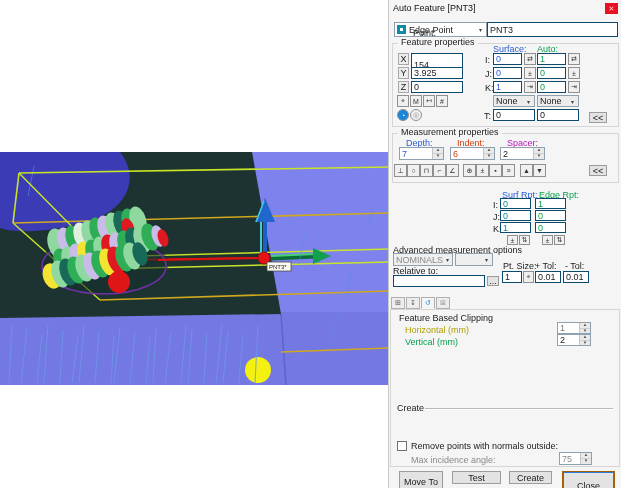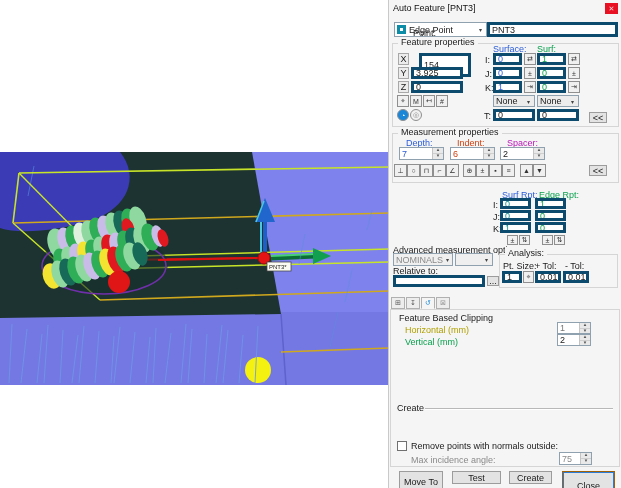--- a/index.html
+++ b/index.html
@@ -2,21 +2,21 @@
 <html><head>
 <meta charset="utf-8">
 <style>
   html,body{margin:0;padding:0;background:#fff}
   .page{position:relative;width:621px;height:488px;background:#fff;overflow:hidden;
         font-family:"Liberation Sans",sans-serif;font-size:9px;color:#1a1a1a}
   .abs{position:absolute}
   .lbl{position:absolute;white-space:nowrap;line-height:10px}
   .dialog{position:absolute;left:388px;top:0;width:233px;height:488px;background:#f5f5f5;
           border-left:1px solid #c9c9c9;box-sizing:border-box}
-  .fld{position:absolute;background:#fff;border:3px solid #0c4a6e;display:flex;align-items:center;
+  .fld{position:absolute;background:#fff;border:1px solid #0c4a6e;display:flex;align-items:center;
        padding:0 2px;box-sizing:border-box;overflow:hidden}
   .chip{position:absolute;background:#ececec;border:1px solid #a8a8a8;display:flex;align-items:center;
         justify-content:center;box-sizing:border-box}
   .ib{position:absolute;width:12px;height:12px;background:#f0f0f0;border:1px solid #8f8f8f;
       display:flex;align-items:center;justify-content:center;font-size:7px;color:#333;box-sizing:border-box}
   .grp{position:absolute;border:1px solid #d5d5d5;box-sizing:border-box}
   .glabel{position:absolute;top:-7px;left:5px;background:#f5f5f5;padding:0 3px;white-space:nowrap}
   .combo{position:absolute;background:#fff;border:1px solid #8fa0ae;display:flex;align-items:center;
          box-sizing:border-box;padding-left:2px}
   .combo .chev{margin-left:auto;width:11px;text-align:center;color:#444;font-size:6px}
@@ -173,35 +173,35 @@
     <div class="fld" style="left:98px;top:22px;width:131px;height:15px">
       <span>PNT3</span>
     </div>
 
     <div class="grp" style="left:3px;top:43px;width:227px;height:84px">
       <span class="glabel">Feature properties</span>
     </div>
     <div class="lbl" style="left:24px;top:28px">Point:</div>
 
     <div class="chip" style="left:9px;top:53px;width:11px;height:12px">X</div>
-    <div class="fld" style="left:30px;top:53px;width:52px;height:24px">154</div>
+    <div class="fld" style="left:22px;top:53px;width:52px;height:24px">154</div>
     <div class="chip" style="left:9px;top:67px;width:11px;height:12px">Y</div>
     <div class="fld" style="left:22px;top:67px;width:52px;height:12px">3.925</div>
     <div class="chip" style="left:9px;top:81px;width:11px;height:12px">Z</div>
     <div class="fld" style="left:22px;top:81px;width:52px;height:12px">0</div>
 
     <div class="ib" style="left:8px;top:95px">⌖</div>
     <div class="ib" style="left:21px;top:95px">M</div>
     <div class="ib" style="left:34px;top:95px">↤</div>
     <div class="ib" style="left:47px;top:95px">#</div>
     <div class="ib" style="left:8px;top:109px;border-radius:6px;background:#1a86d8;color:#fff">◔</div>
     <div class="ib" style="left:21px;top:109px;border-radius:6px;color:#888">◎</div>
 
     <div class="lbl c-blue" style="left:104px;top:44px">Surface:</div>
-    <div class="lbl c-green" style="left:148px;top:44px">Surf:</div>
+    <div class="lbl c-green" style="left:148px;top:44px">Auto:</div>
 
     <div class="lbl" style="left:96px;top:55px">I:</div>
     <div class="fld c-blue" style="left:104px;top:53px;width:29px;height:12px">0</div>
     <div class="ib" style="left:135px;top:53px">⇄</div>
     <div class="fld c-green" style="left:148px;top:53px;width:29px;height:12px">1</div>
     <div class="ib" style="left:179px;top:53px">⇄</div>
 
     <div class="lbl" style="left:96px;top:69px">J:</div>
     <div class="fld c-blue" style="left:104px;top:67px;width:29px;height:12px">0</div>
     <div class="ib" style="left:135px;top:67px">±</div>
@@ -290,23 +290,20 @@
 
     <div class="lbl" style="left:4px;top:245px">Advanced measurement options</div>
     <div class="combo dis" style="left:4px;top:253px;width:60px;height:13px">
       <span>NOMINALS</span>
       <span class="chev">▾</span>
     </div>
     <div class="combo dis" style="left:66px;top:253px;width:38px;height:13px">
       <span class="chev">▾</span>
     </div>
 
-    <div class="grp" style="left:110px;top:254px;width:119px;height:34px">
-      <span class="glabel">Analysis:</span>
-    </div>
     <div class="lbl" style="left:114px;top:261px">Pt. Size:</div>
     <div class="lbl" style="left:146px;top:261px">+ Tol:</div>
     <div class="lbl" style="left:176px;top:261px">- Tol:</div>
     <div class="fld" style="left:113px;top:271px;width:20px;height:12px">1</div>
     <div class="ib" style="left:134px;top:271px;width:11px;height:12px">⌖</div>
     <div class="fld" style="left:146px;top:271px;width:26px;height:12px">0.01</div>
     <div class="fld" style="left:174px;top:271px;width:26px;height:12px">0.01</div>
 
     <div class="lbl" style="left:4px;top:266px">Relative to:</div>
     <div class="fld" style="left:4px;top:275px;width:92px;height:12px"></div>

